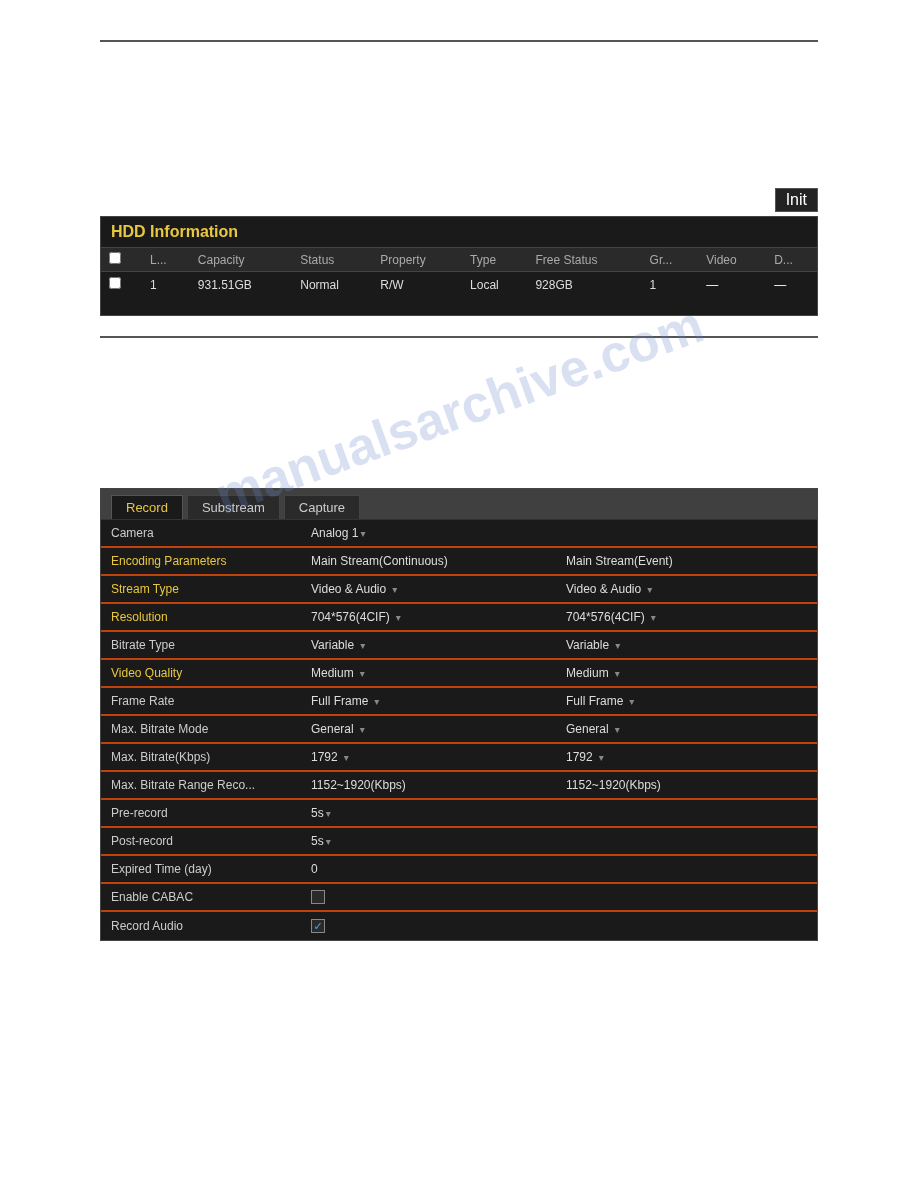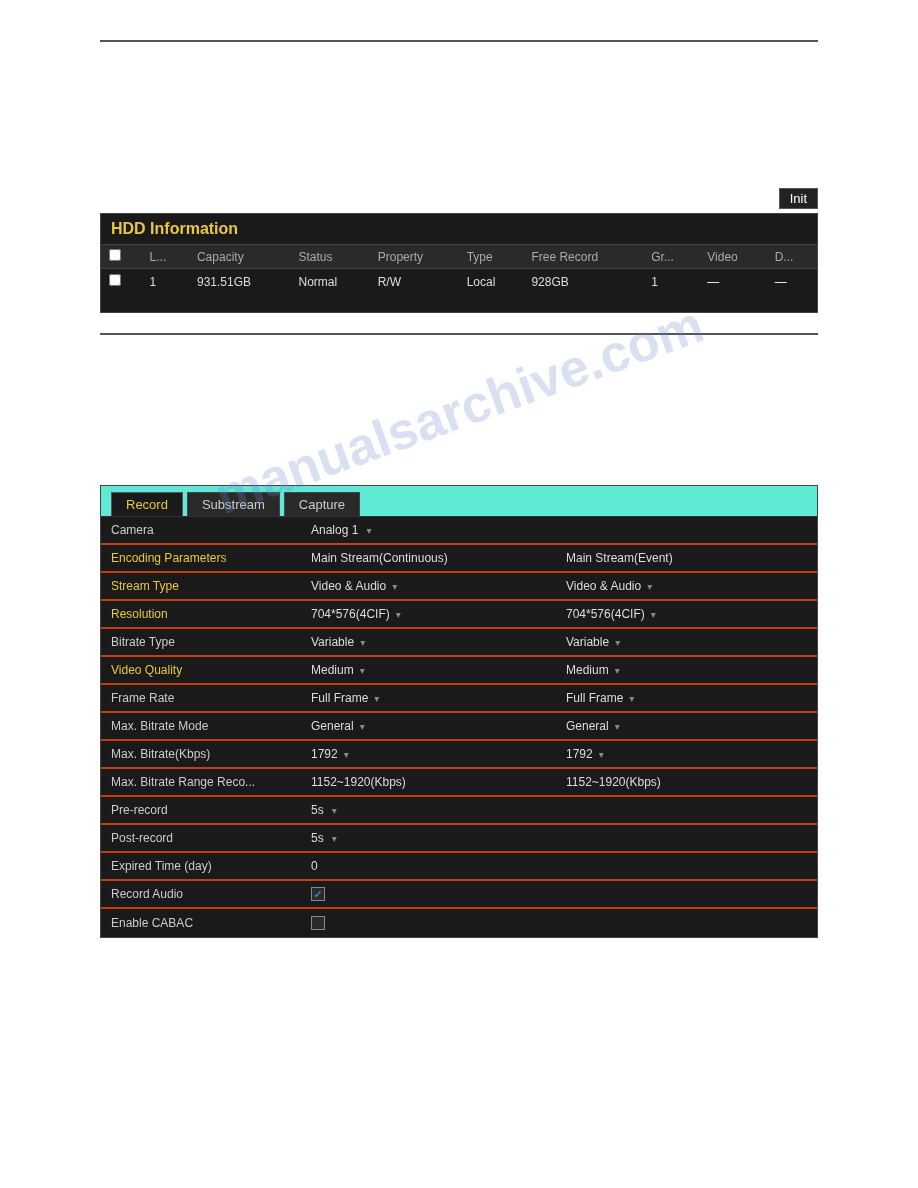--- a/index.html
+++ b/index.html
@@ -35,21 +35,21 @@
     .init-btn-row {
       display: flex;
       justify-content: flex-end;
       margin-bottom: 4px;
     }
     .init-btn {
       background: #222;
       color: #fff;
       border: 1px solid #555;
       padding: 2px 10px;
-      font-size: 13px;
+      font-size: 16px;
       cursor: pointer;
     }
 
     
     .hdd-container {
       background: #1a1a1a;
       border: 1px solid #444;
       padding: 0;
       margin-bottom: 10px;
     }
@@ -114,21 +114,21 @@
       border: 1px solid #444;
       color: #ccc;
       font-size: 12px;
       margin-top: 10px;
     }
 
     
     .record-tabs {
       display: flex;
       padding: 6px 10px 0 10px;
-      background: #5eead4;
+      background: #404040;
       border-bottom: 1px solid #333;
       gap: 4px;
     }
     .tab-item {
       padding: 4px 14px;
       cursor: pointer;
       color: #ccc;
       font-size: 13px;
       background: #2a2a2a;
       border: 1px solid #444;
@@ -158,21 +158,20 @@
       font-size: 12px;
     }
     .record-label.yellow {
       color: #e8c840;
     }
     .record-value {
       flex: 1;
       color: #ddd;
       display: flex;
       align-items: center;
-      gap: 6px;
     }
     .record-value-col {
       display: flex;
       flex: 1;
       gap: 14px;
     }
     .val-cell {
       flex: 1;
       display: flex;
       align-items: center;
@@ -225,21 +224,21 @@
     <div class="hdd-title">HDD Information</div>
     <table class="hdd-table">
       <thead>
         <tr>
           <th><input type="checkbox" style="width: 12px; height: 12px;"></th>
           <th>L...</th>
           <th>Capacity</th>
           <th>Status</th>
           <th>Property</th>
           <th>Type</th>
-          <th>Free Record</th>
+          <th>Free Status</th>
           <th>Gr...</th>
           <th>Video</th>
           <th>D...</th>
         </tr>
       </thead>
       <tbody>
         <tr>
           <td><input type="checkbox" style="width: 12px; height: 12px;"></td>
           <td>1</td>
           <td>931.51GB</td>
@@ -418,28 +417,28 @@
     </div>
 
     <div class="record-row">
       <div class="record-label">Expired Time (day)</div>
       <div class="record-value">
         <span>0</span>
       </div>
     </div>
 
     <div class="record-row">
+      <div class="record-label">Enable CABAC</div>
+      <div class="record-value">
+        <div class="checkbox-display unchecked"></div>
+      </div>
+    </div>
+
+    <div class="record-row">
       <div class="record-label">Record Audio</div>
       <div class="record-value">
         <div class="checkbox-display checked"></div>
       </div>
     </div>
 
-    <div class="record-row">
-      <div class="record-label">Enable CABAC</div>
-      <div class="record-value">
-        <div class="checkbox-display unchecked"></div>
-      </div>
-    </div>
-
   </div>
 
 </div>
 
 </body></html>

